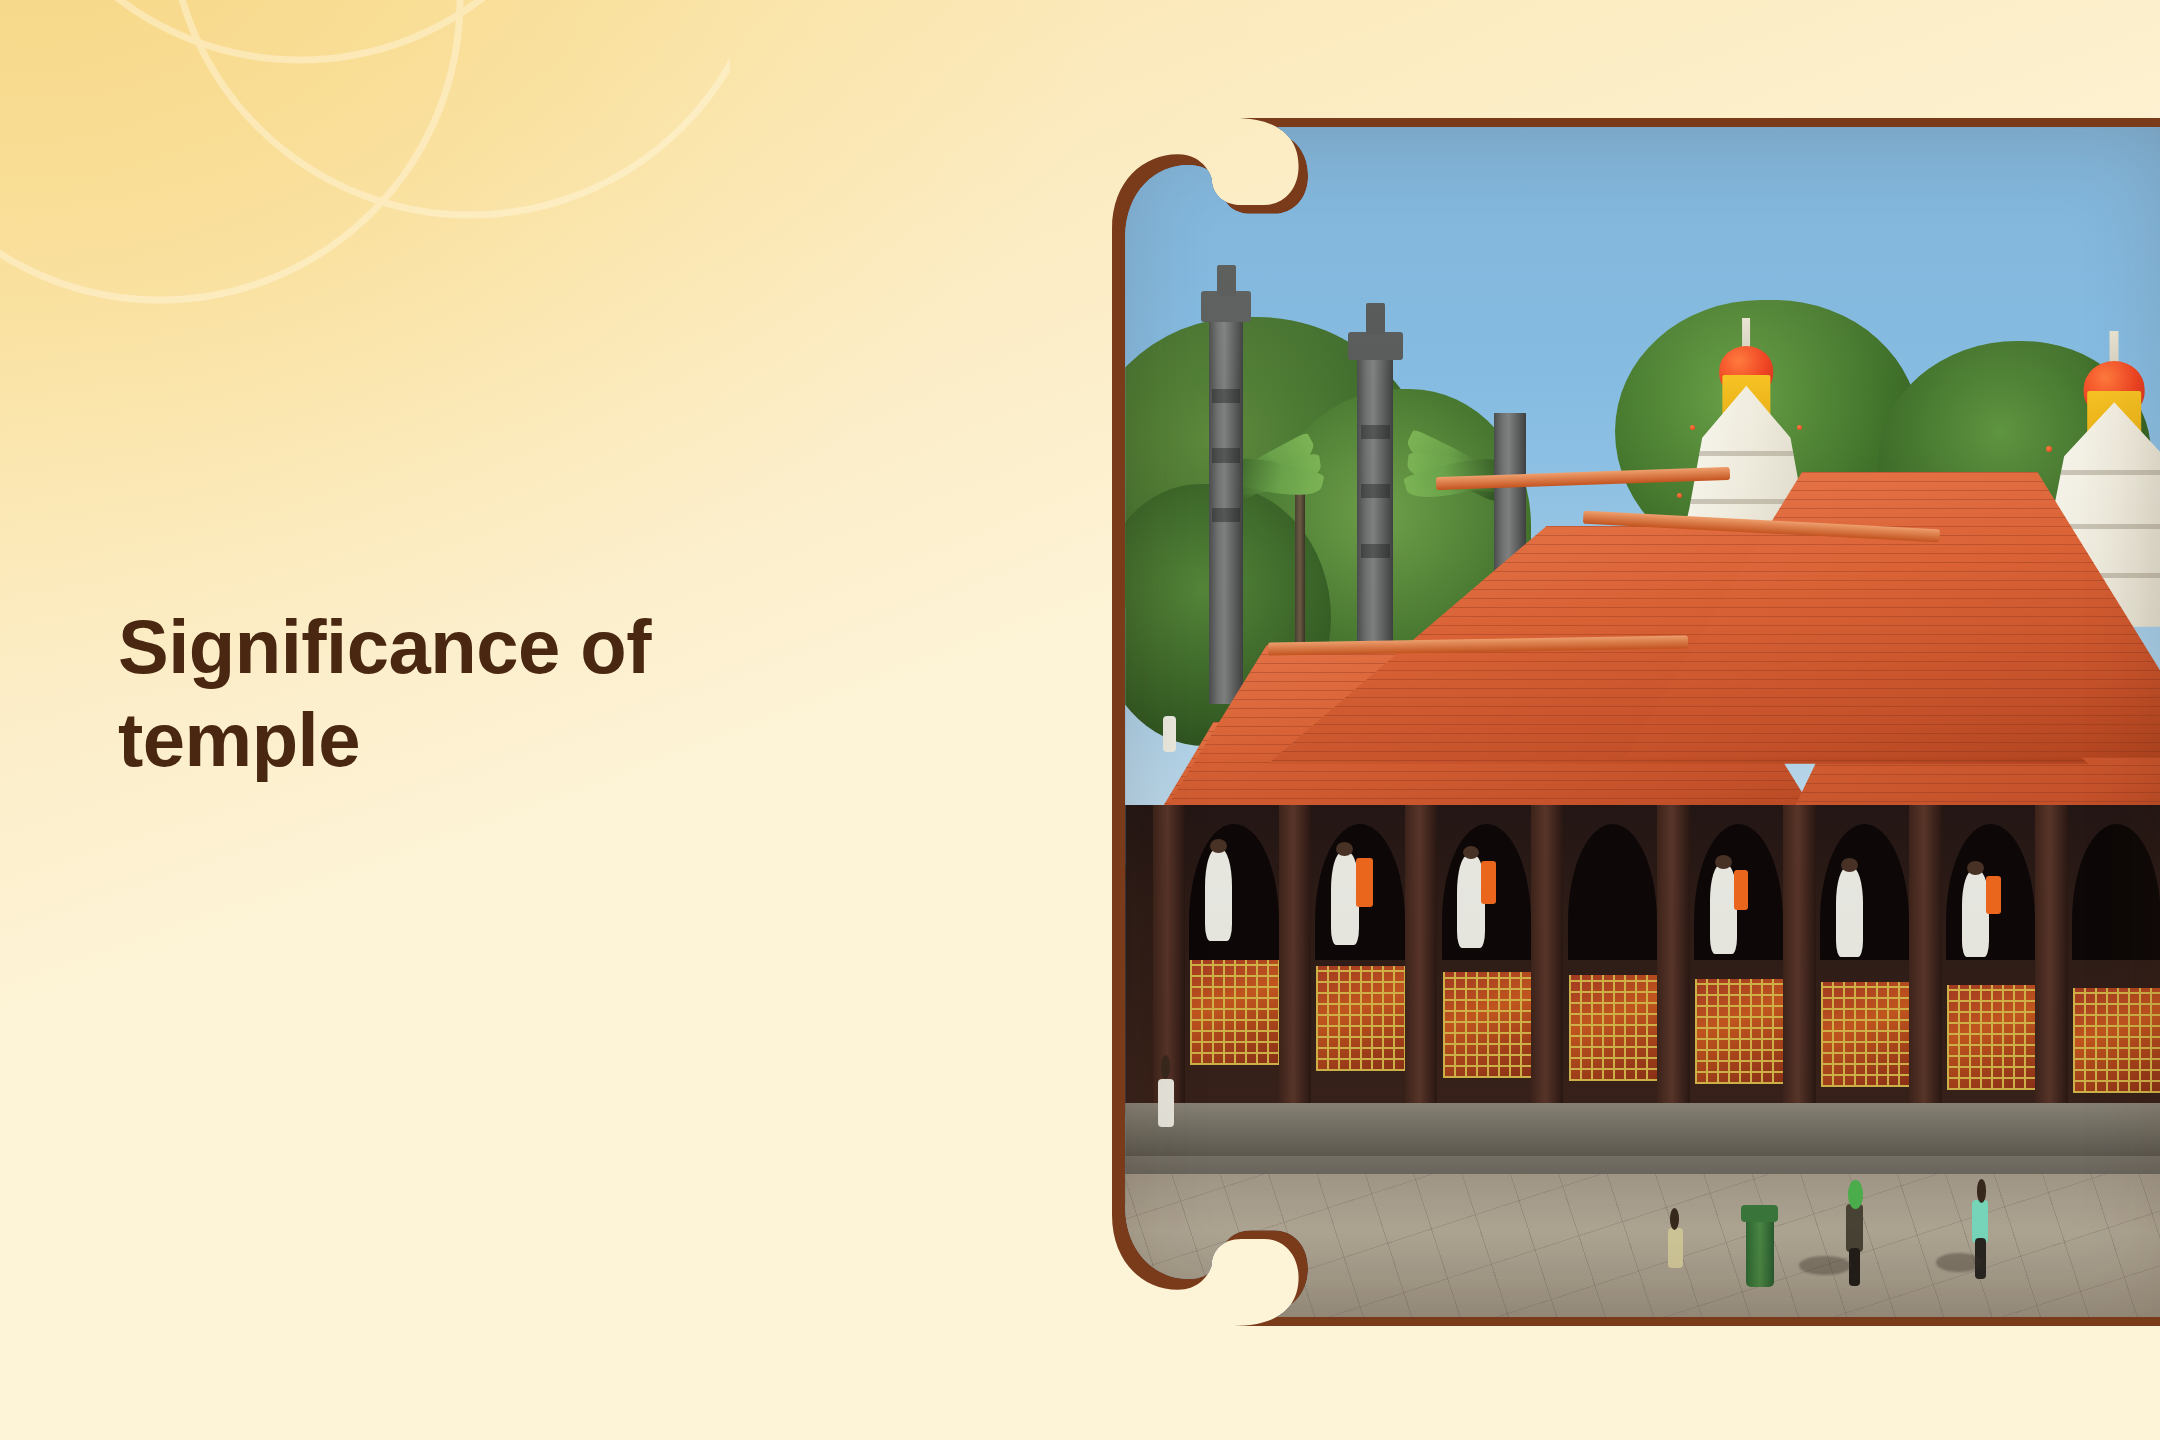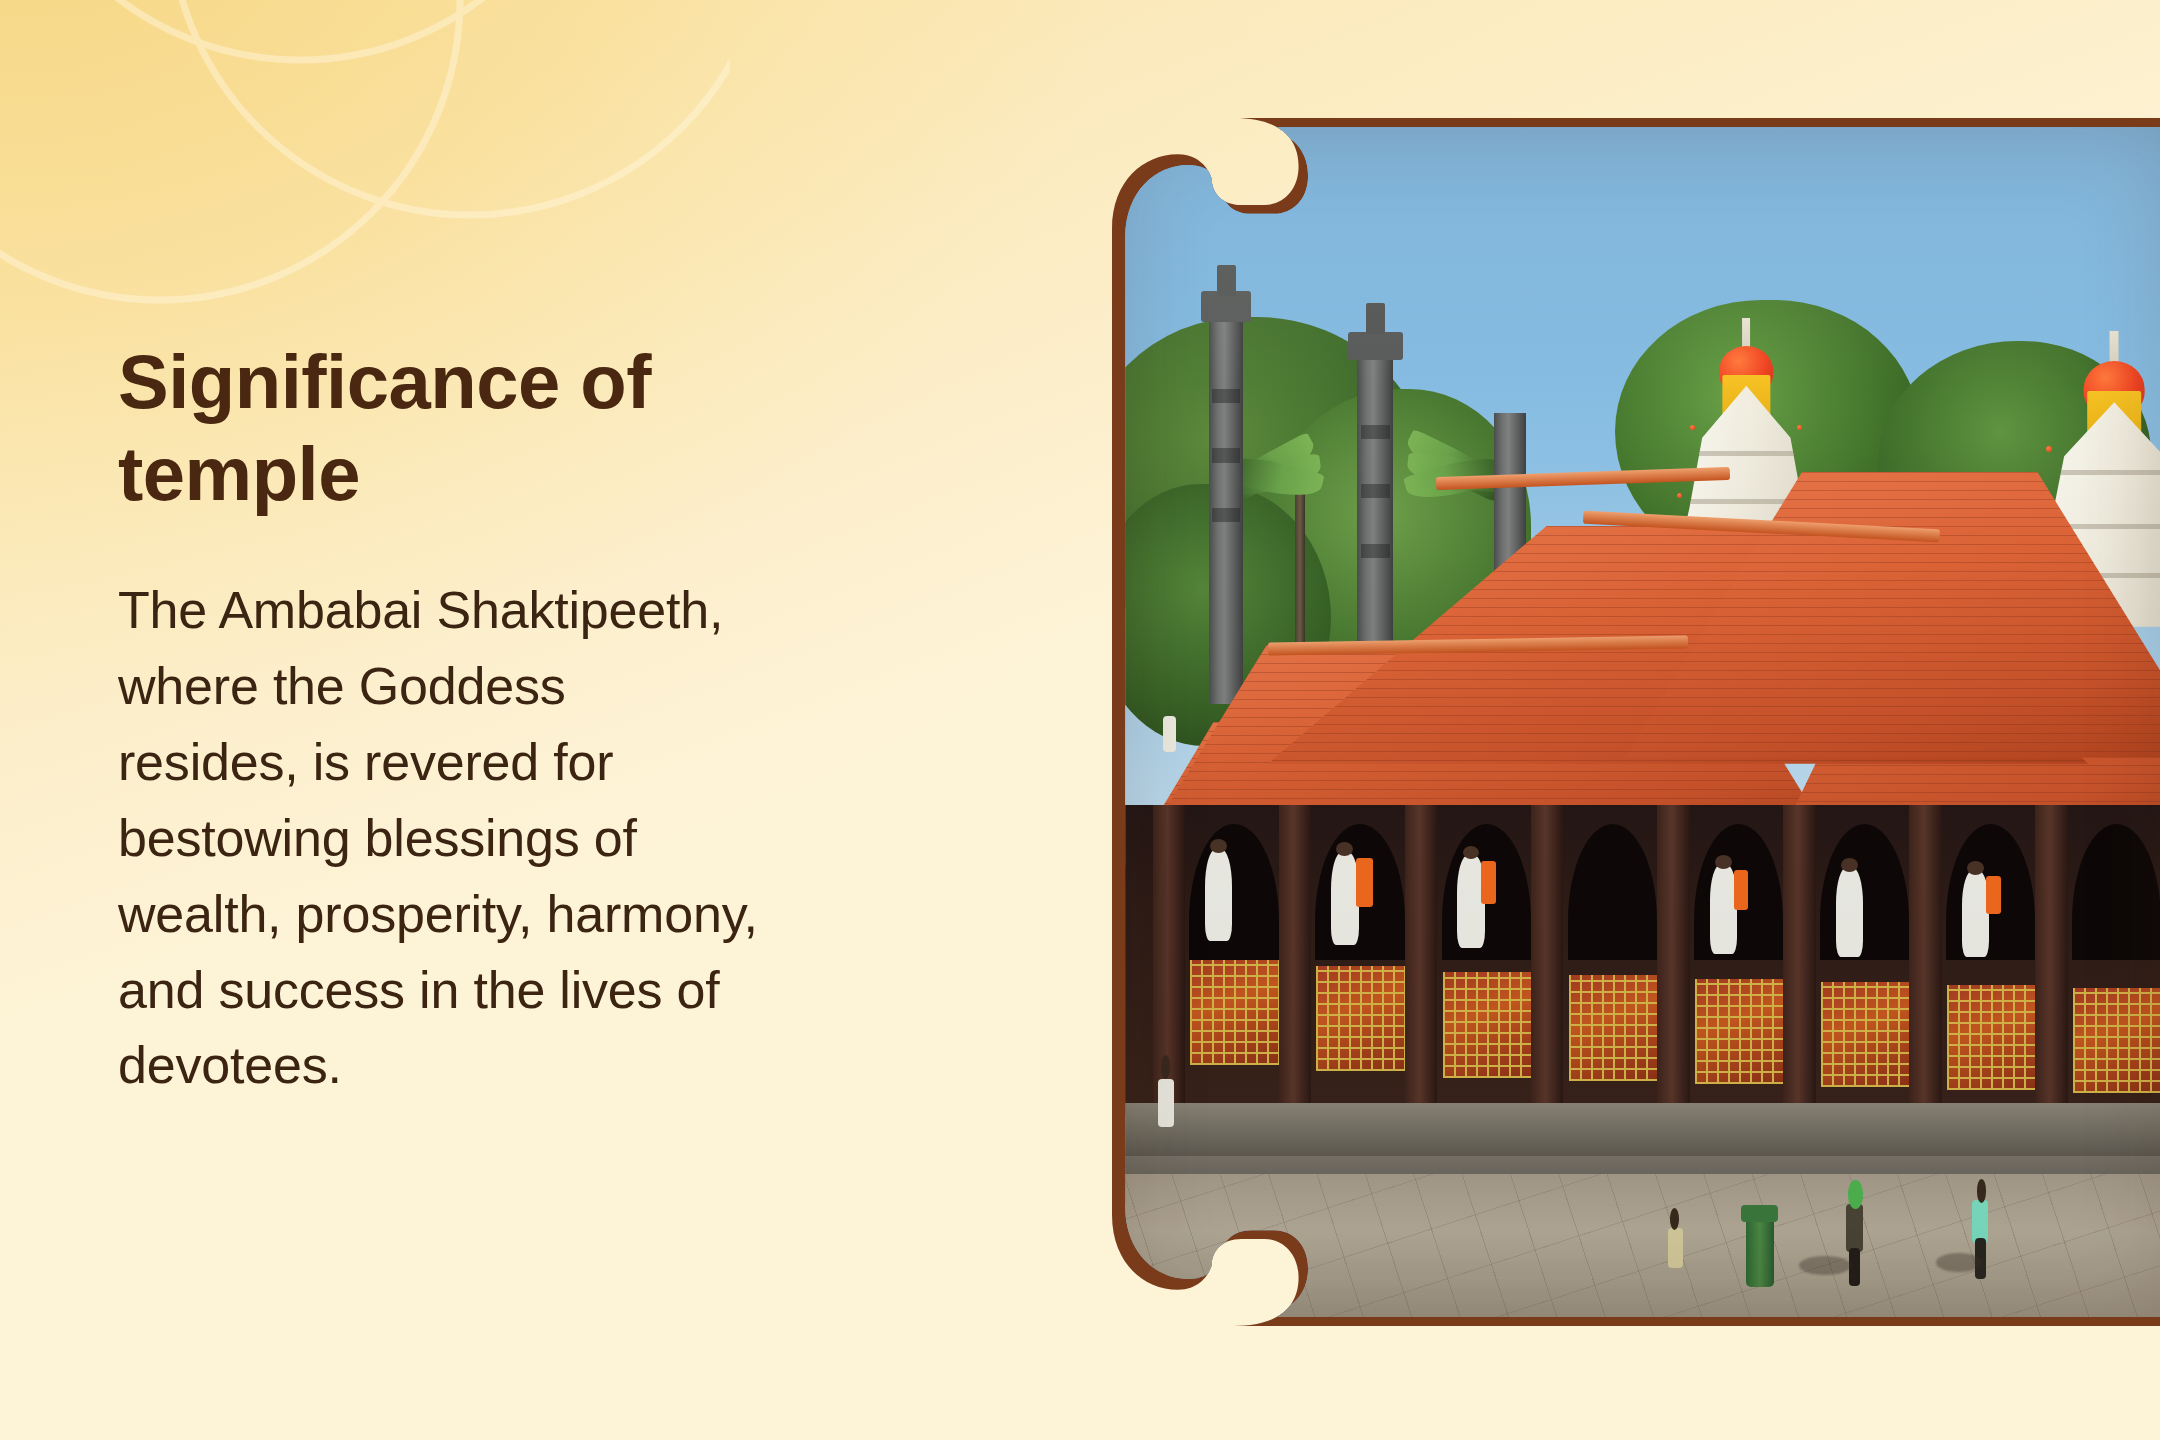--- a/index.html
+++ b/index.html
@@ -254,21 +254,20 @@
     <g fill="none" stroke="#FFF6DD" stroke-width="7" opacity="0.85">
       <circle cx="330" cy="300" r="300"></circle>
       <circle cx="640" cy="215" r="300"></circle>
       <circle cx="470" cy="60" r="300"></circle>
     </g>
   </svg>
 </div>
 
 <div class="left-col">
   <h1 class="title">Significance of temple</h1>
-  <p class="body-text">The Ambabai Shaktipeeth, where the Goddess resides, is revered for bestowing blessings of wealth, prosperity, harmony, and success in the lives of devotees.</p>
 </div>
 
 <div class="photo-frame">
   <div class="photo-inner">
 
     <div class="ph sky"></div>
 
     <div class="ph bld bld1"></div>
     <div class="ph bld bld2"></div>
     <div class="ph bld bld3"></div>

